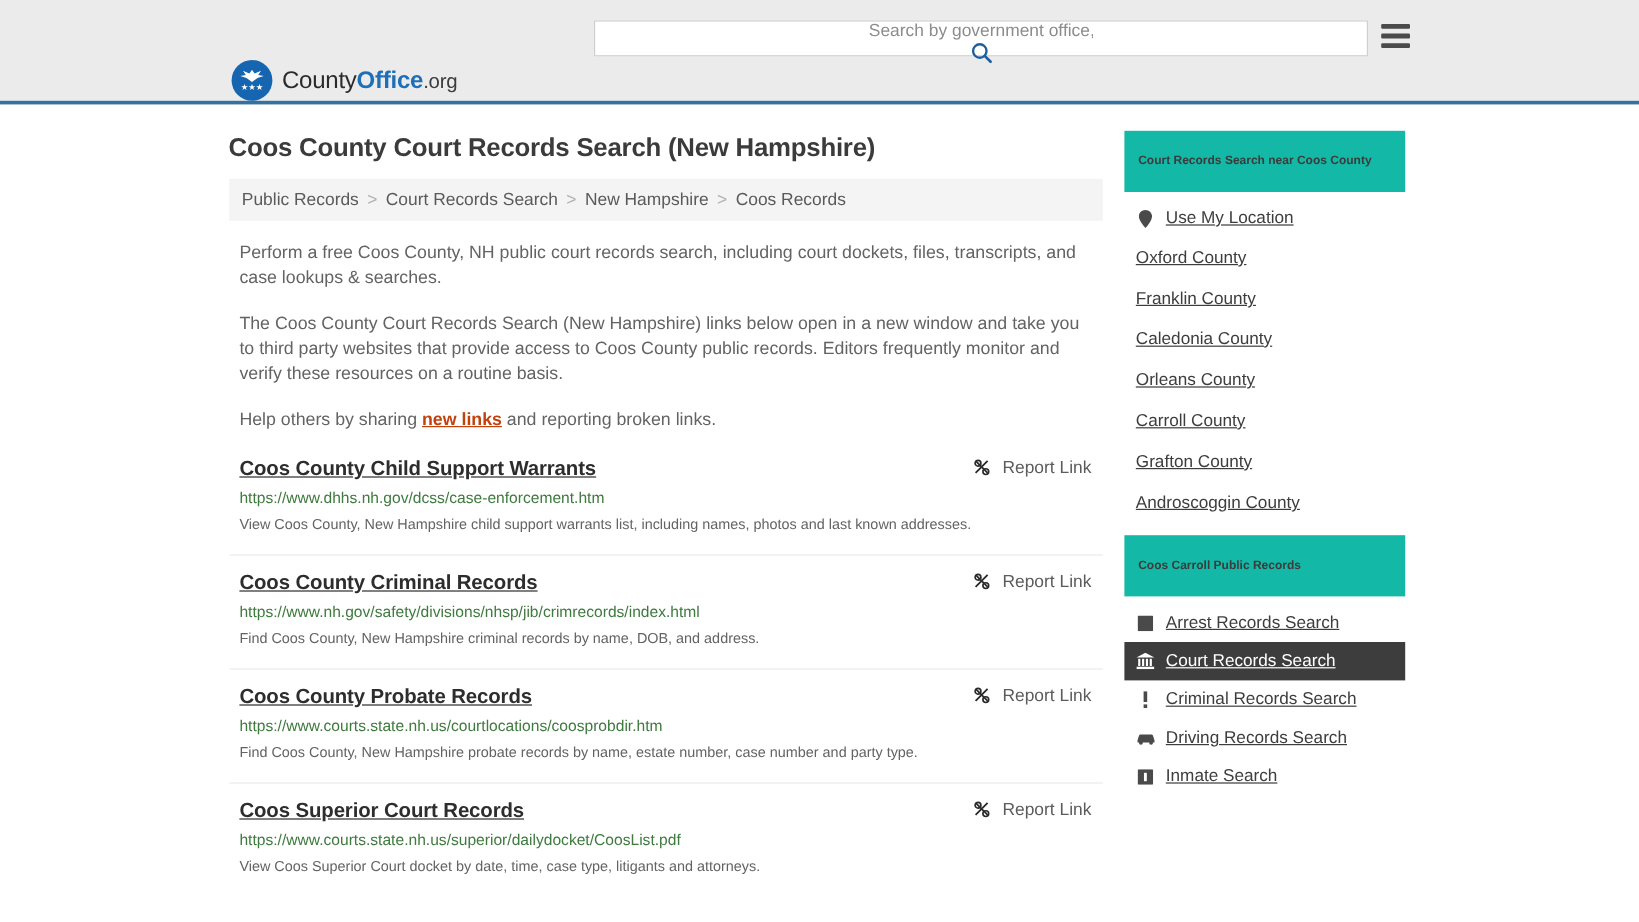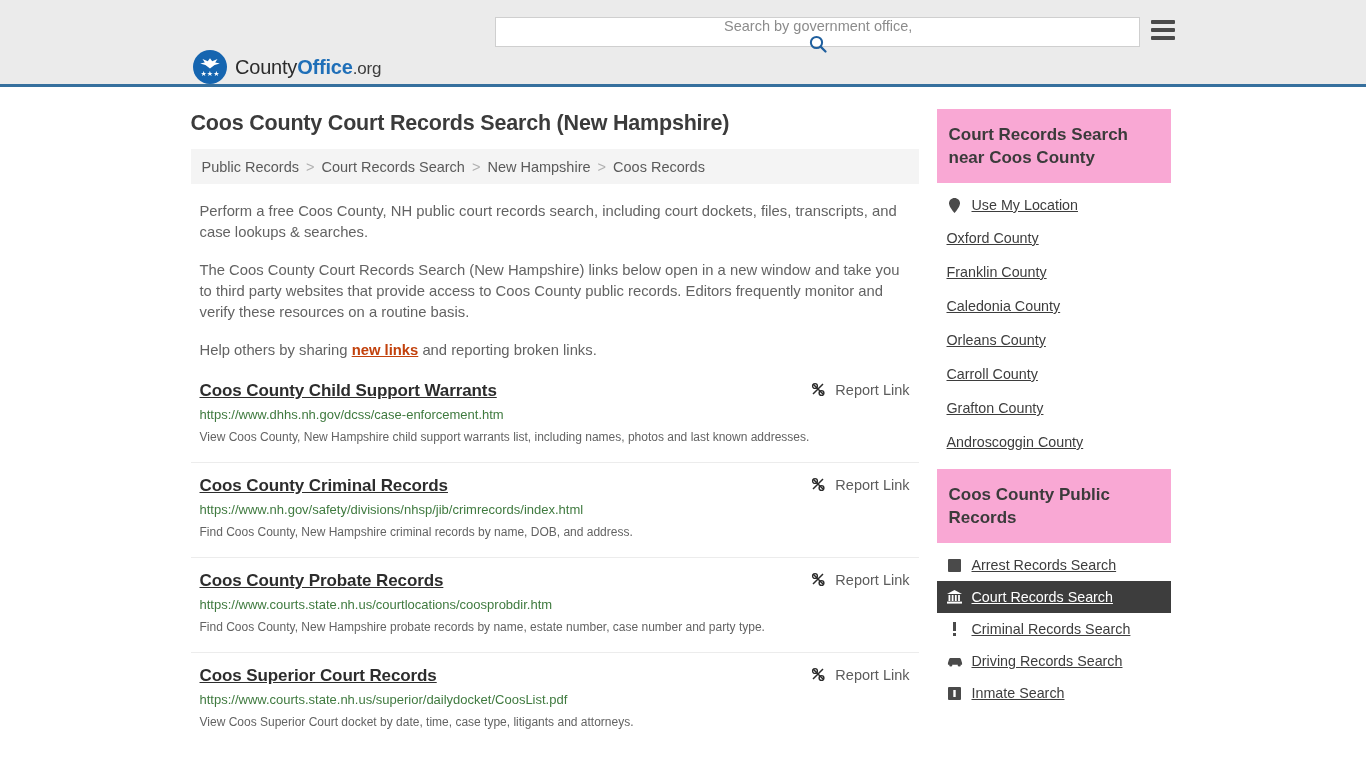--- a/index.html
+++ b/index.html
@@ -189,23 +189,23 @@
   .result-desc {
     font-size: 12px;
     color: #636363;
     line-height: 24px;
     margin-top: 2px;
   }
 
   
   .panel { margin-bottom: 10px; }
   .panel-head {
-    background: #f9a8d4;
+    background: #14b8a6;
     padding: 14px 12px;
-    font-size: 17px;
+    font-size: 10px;
     font-weight: bold;
     color: #3b3b3b;
     line-height: 23px;
   }
   .panel-body { padding: 6px 0 0 0; }
   .panel-item {
     display: flex;
     align-items: center;
     gap: 9px;
     padding: 8px 10px;
@@ -384,21 +384,21 @@
           <div class="panel-item county-item">
             <a href="#">Grafton County</a>
           </div>
           <div class="panel-item county-item">
             <a href="#">Androscoggin County</a>
           </div>
         </div>
       </div>
 
       <div class="panel">
-        <div class="panel-head">Coos County Public Records</div>
+        <div class="panel-head">Coos Carroll Public Records</div>
         <div class="panel-body">
 
           <div class="panel-item">
             <span class="panel-icon">
               <svg width="13" height="13" viewBox="0 0 13 13">
                   <rect x="0" y="0" width="13" height="13" rx="1" fill="#4a4a4a"></rect>
                 </svg>
             </span>
             <a href="#">Arrest Records Search</a>
           </div>

